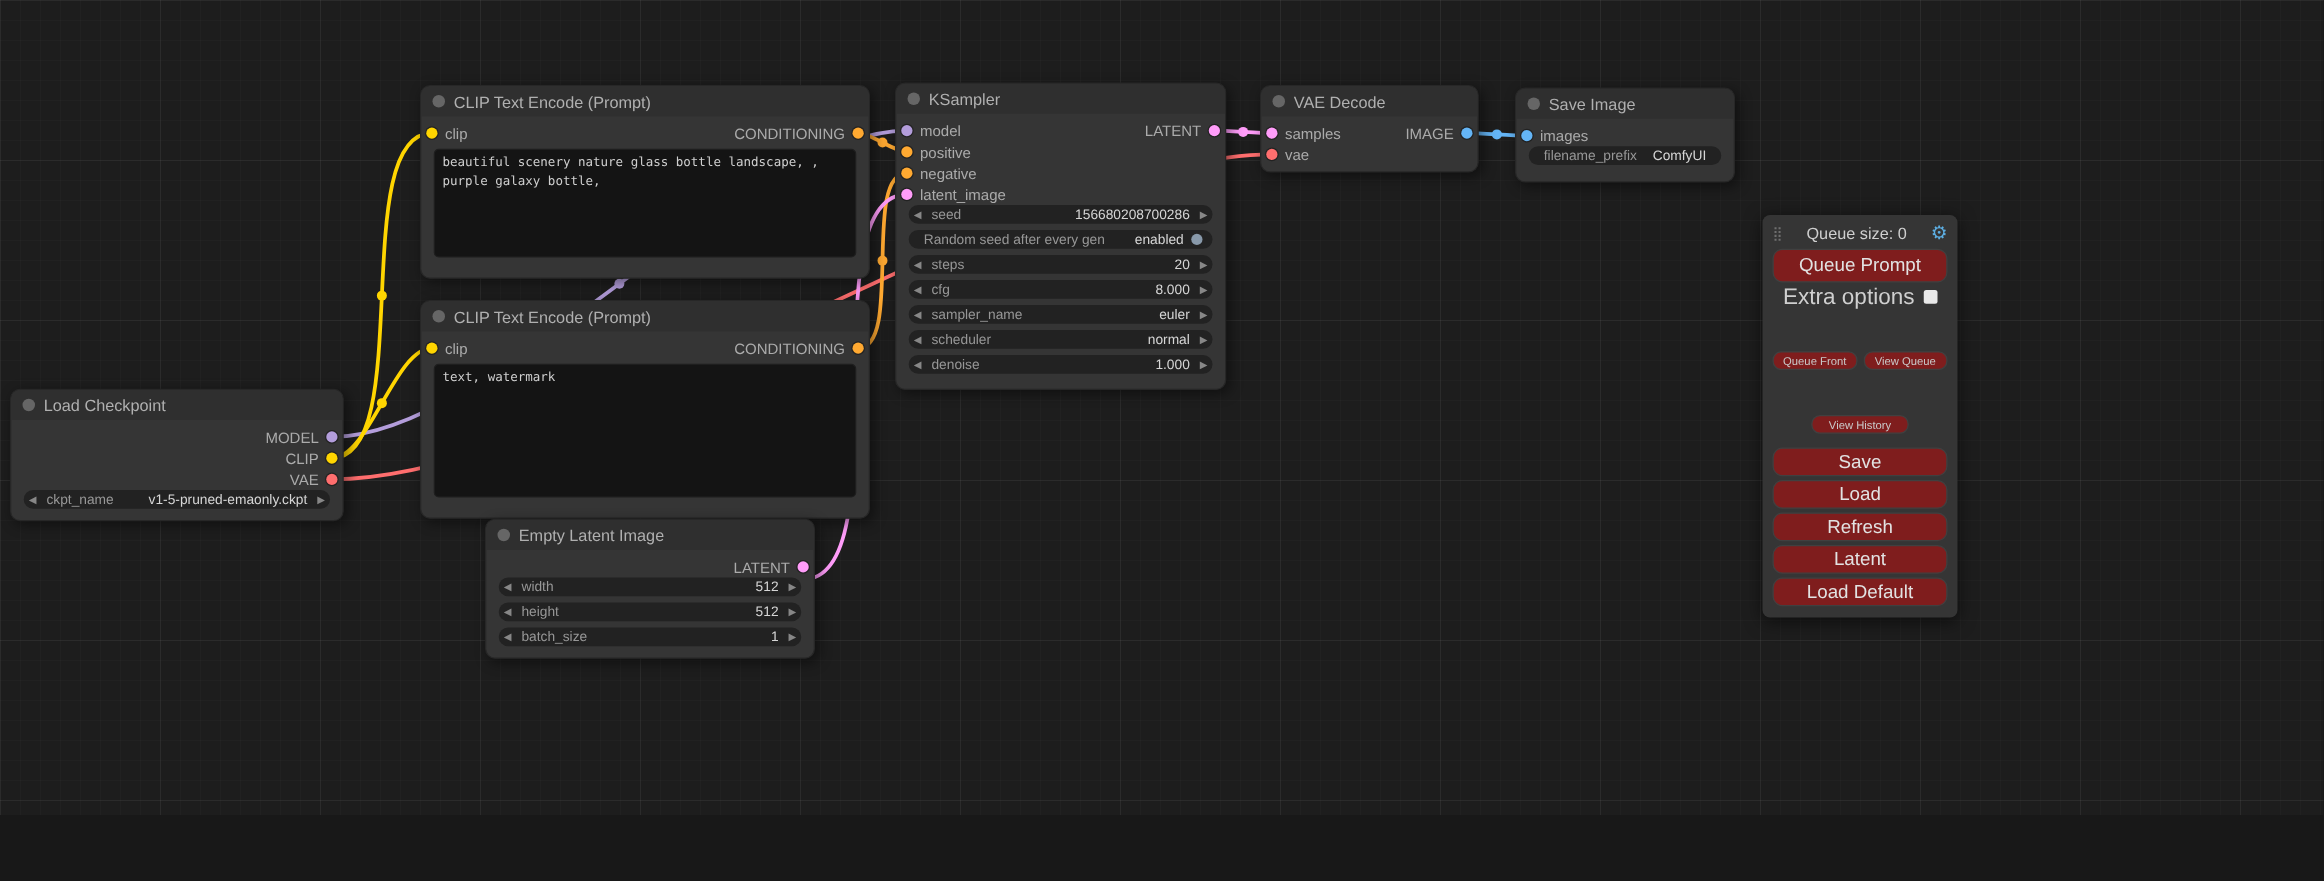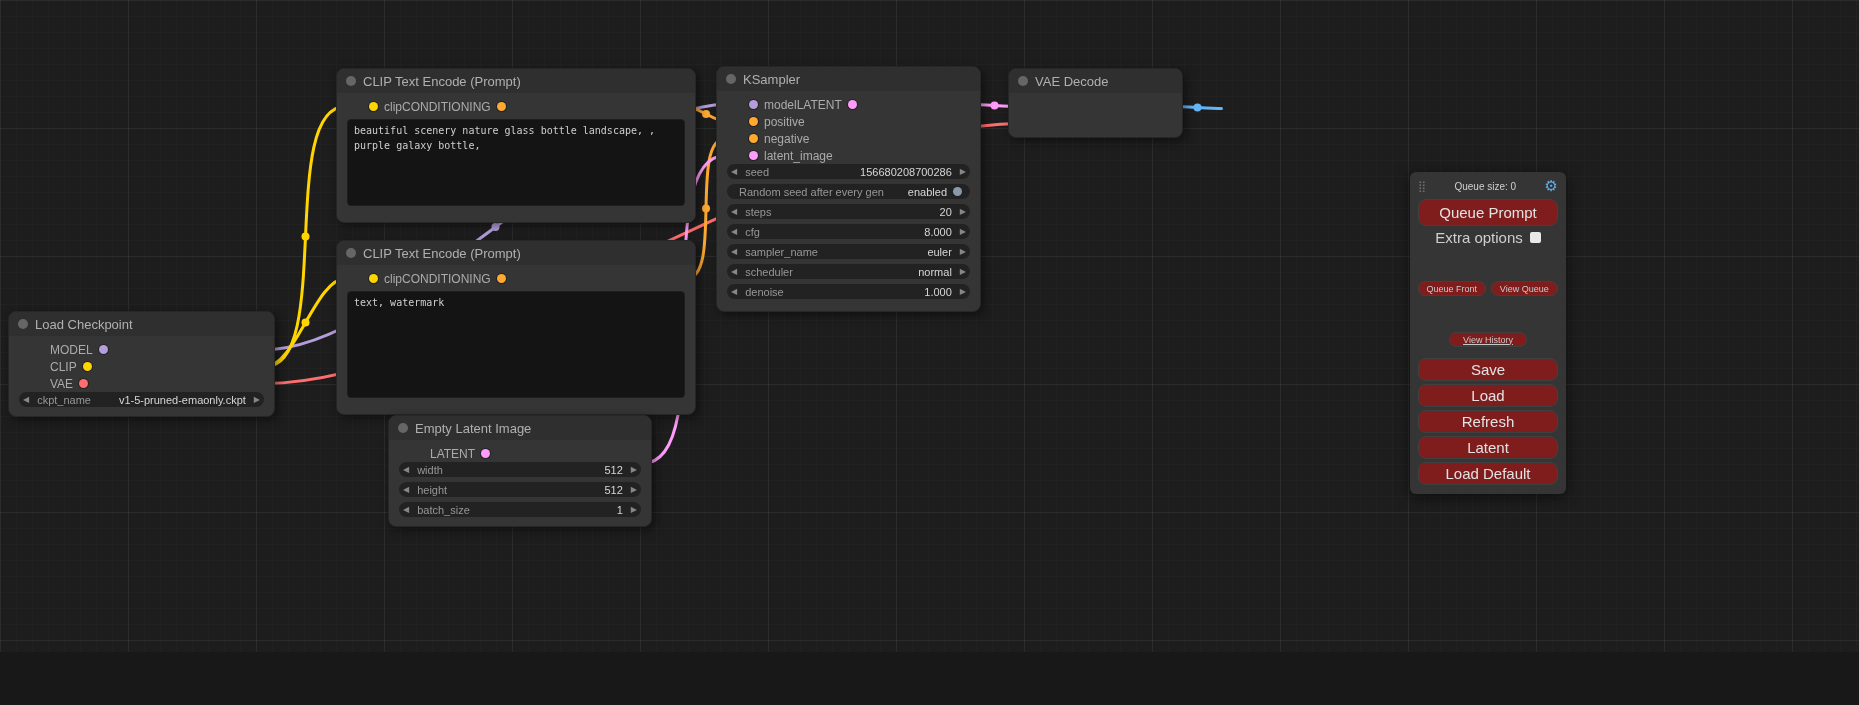--- a/index.html
+++ b/index.html
@@ -24,21 +24,21 @@
     box-shadow:3px 3px 10px rgba(0,0,0,.45); box-sizing:border-box;
   }
   .node-title {
     flex:0 0 24px; height:24px; display:flex; align-items:center; gap:7px;
     padding:0 10px 0 9px; background:#2f2f2f; border-radius:7px 7px 0 0;
   }
   .title-dot { width:10px; height:10px; border-radius:50%; background:#666; flex:0 0 auto; }
   .title-text { font-size:13px; color:#b0b0b0; white-space:nowrap; overflow:hidden; }
   .node-body { flex:1; display:flex; flex-direction:column; padding:5px 0 6px; min-height:0; }
 
-  .slot-row { flex:0 0 17px; height:17px; display:flex; align-items:center; justify-content:flex-start; padding:0 4px;margin-left:28px; }
+  .slot-row { flex:0 0 17px; height:17px; display:flex; align-items:center; justify-content:space-between; padding:0 4px; }
   .slot { display:flex; align-items:center; gap:6px; min-width:9px; min-height:1px; }
   .slot-dot { width:9px; height:9px; border-radius:50%; flex:0 0 auto; box-shadow:0 0 0 1px rgba(0,0,0,.35); }
   .slot-label { font-size:12px; color:#ababab; white-space:nowrap; }
 
   .widget {
     flex:0 0 15px; height:15px; margin:0 10px 5px; background:#222; border-radius:8px;
     display:flex; align-items:center; font-size:11px; overflow:hidden; cursor:pointer;
   }
   .widget.toggle, .widget.text { padding:0 8px; }
   .warrow { color:#878787; font-size:8px; padding:0 4px; line-height:1; font-family:"DejaVu Sans", sans-serif; }
@@ -64,32 +64,32 @@
   #node-save_image      { left:1212px; top:70px;  width:176px; height:76px;  }
 
   
   #menu {
     position:absolute; left:1410px; top:172px; width:156px; z-index:3; box-sizing:border-box;
     background:#353535; border-radius:6px; box-shadow:0 3px 14px rgba(0,0,0,.55);
     padding:7px 8px 9px; color:#cfcfcf; text-align:center;
   }
   .menu-header { display:flex; align-items:center; margin-bottom:6px; height:14px; }
   .drag-handle { color:#6f6f6f; font-size:11px; cursor:grab; font-family:"DejaVu Sans", sans-serif; }
-  .queue-size { flex:1; font-size:10px; color:#cfcfcf; }
+  .queue-size { flex:1; font-size:13px; color:#cfcfcf; }
   .gear-icon { color:#5daee2; font-size:15px; cursor:pointer; font-family:"DejaVu Sans", sans-serif; }
   .btn {
     display:block; width:100%; background:#7f1d1d; color:#e2e2e2;
     border:1px solid #404040; border-radius:8px; font-family:inherit; cursor:pointer; box-sizing:border-box;
   }
   .btn.primary { height:27px; font-size:15px; margin-bottom:5px; }
-  .extra-row { display:flex; align-items:center; justify-content:center; gap:7px; font-size:15px; margin-bottom:5px; height:13px; }
+  .extra-row { display:flex; align-items:center; justify-content:center; gap:7px; font-size:18px; margin-bottom:5px; height:13px; }
   .checkbox { width:11px; height:11px; background:#e9e9e9; border-radius:2px; display:inline-block; cursor:pointer; }
   .small-row { display:flex; gap:5px; justify-content:center; margin-bottom:4px; }
   .btn.small { width:auto; flex:1; height:15px; font-size:9px; border-radius:7px; padding:0 4px; color:#c9c9c9;margin-top:32px; }
-  .btn.small.history { flex:0 0 auto; width:78px;text-decoration:underline; }
+  .btn.small.history { flex:0 0 auto; width:78px; }
   .history-row { margin-bottom:11px; }
   .btn.action { height:23px; font-size:15px; margin-bottom:3px; }
   .btn.action:last-child { margin-bottom:0; }
 </style>
 </head>
 <body>
 
 <div id="canvas">
   <svg id="links">
       <path d="M 265.5 349.5 C 395.7941383946339 349.5, 595.2058616053662 104.5, 725.5 104.5" stroke="#B39DDB" stroke-width="3" stroke-linecap="round" fill="none"></path>
@@ -296,20 +296,58 @@
           <span class="wvalue">1.000</span>
           <span class="warrow">▶</span>
         </div>
       </div>
     </div>
   <div class="node" id="node-vae_decode">
       <div class="node-title">
         <span class="title-dot"></span>
         <span class="title-text">VAE Decode</span>
       </div>
+      <div class="node-body">
+        <div class="slot-row">
+          <div class="slot in">
+            <span class="slot-dot" style="background: rgb(255, 156, 249);"></span>
+            <span class="slot-label">samples</span>
+          </div>
+          <div class="slot out">
+            <span class="slot-label">IMAGE</span>
+            <span class="slot-dot" style="background: rgb(100, 181, 246);"></span>
+          </div>
+        </div>
+        <div class="slot-row">
+          <div class="slot in">
+            <span class="slot-dot" style="background: rgb(255, 110, 110);"></span>
+            <span class="slot-label">vae</span>
+          </div>
+          <div class="slot out"></div>
+        </div>
+      </div>
+    </div>
+  <div class="node" id="node-save_image">
+      <div class="node-title">
+        <span class="title-dot"></span>
+        <span class="title-text">Save Image</span>
+      </div>
+      <div class="node-body">
+        <div class="slot-row">
+          <div class="slot in">
+            <span class="slot-dot" style="background: rgb(100, 181, 246);"></span>
+            <span class="slot-label">images</span>
+          </div>
+          <div class="slot out"></div>
+        </div>
+        <div class="widget text">
+          <span class="wlabel">filename_prefix</span>
+          <span class="wvalue">ComfyUI</span>
+        </div>
+      </div>
     </div>
 
   <div id="menu">
     <div class="menu-header">
       <span class="drag-handle">⣿</span>
       <span class="queue-size">Queue size: 0</span>
       <span class="gear-icon">⚙</span>
     </div>
     <button class="btn primary">Queue Prompt</button>
     <div class="extra-row">

